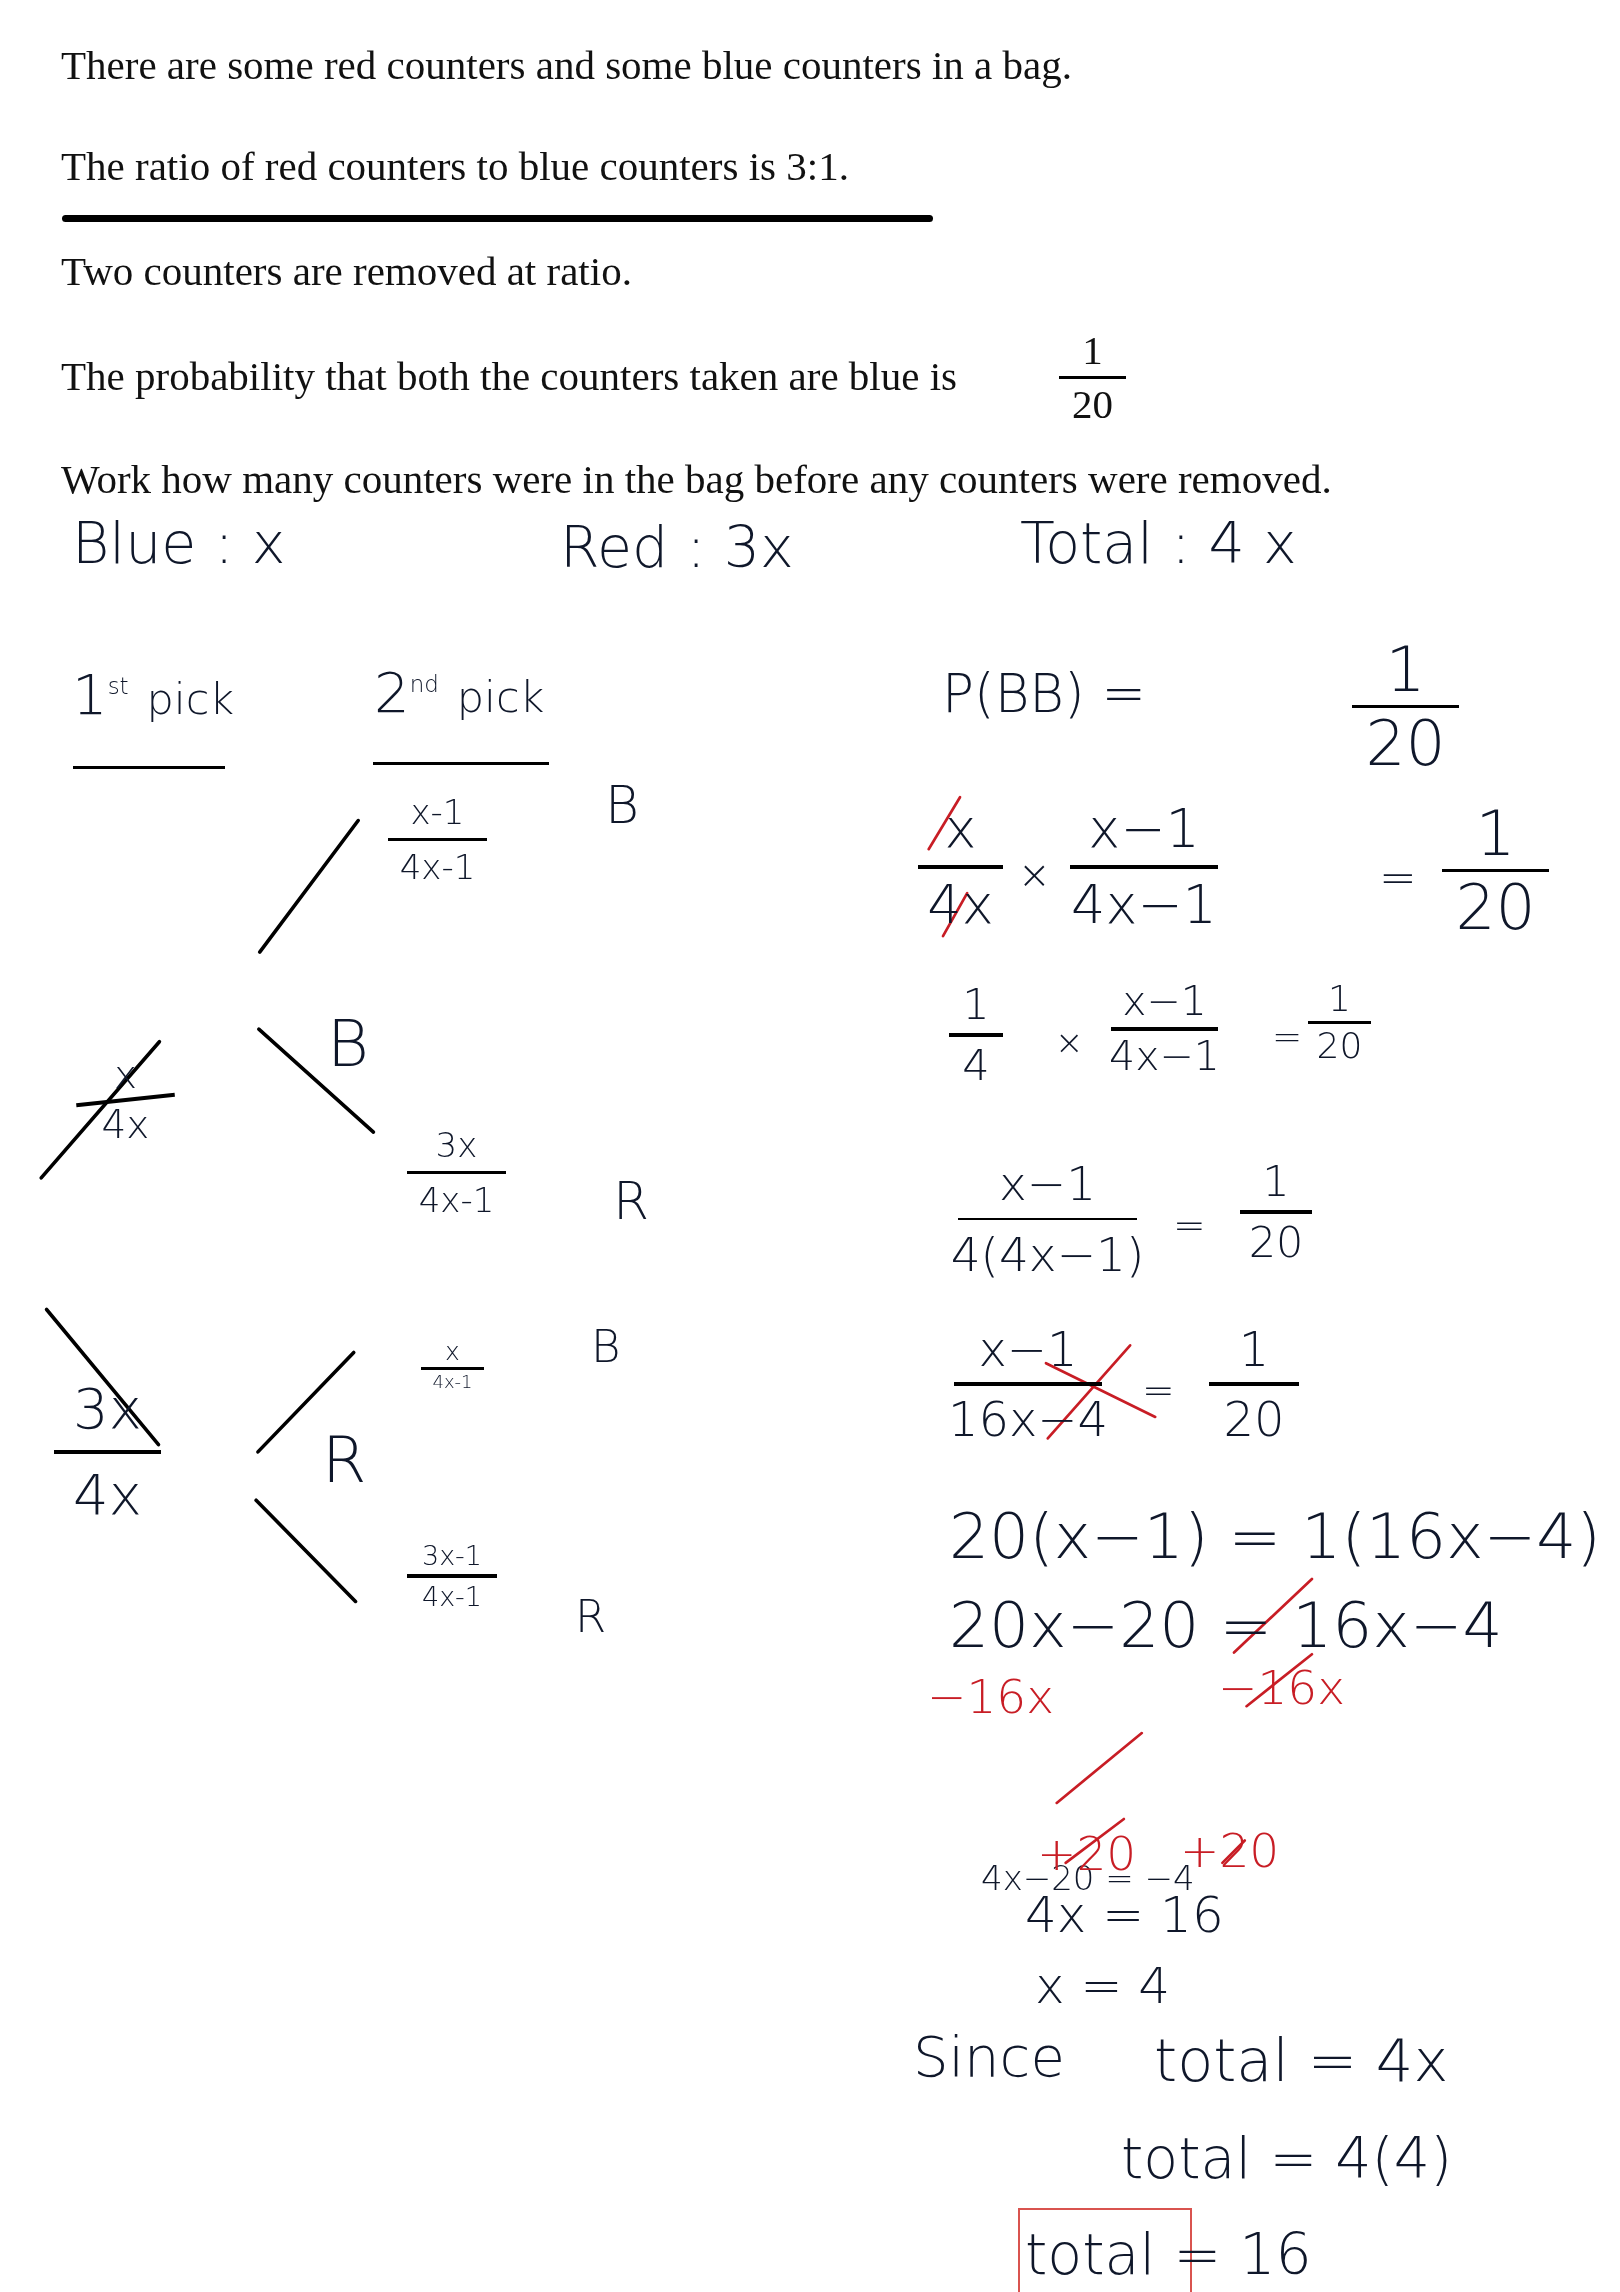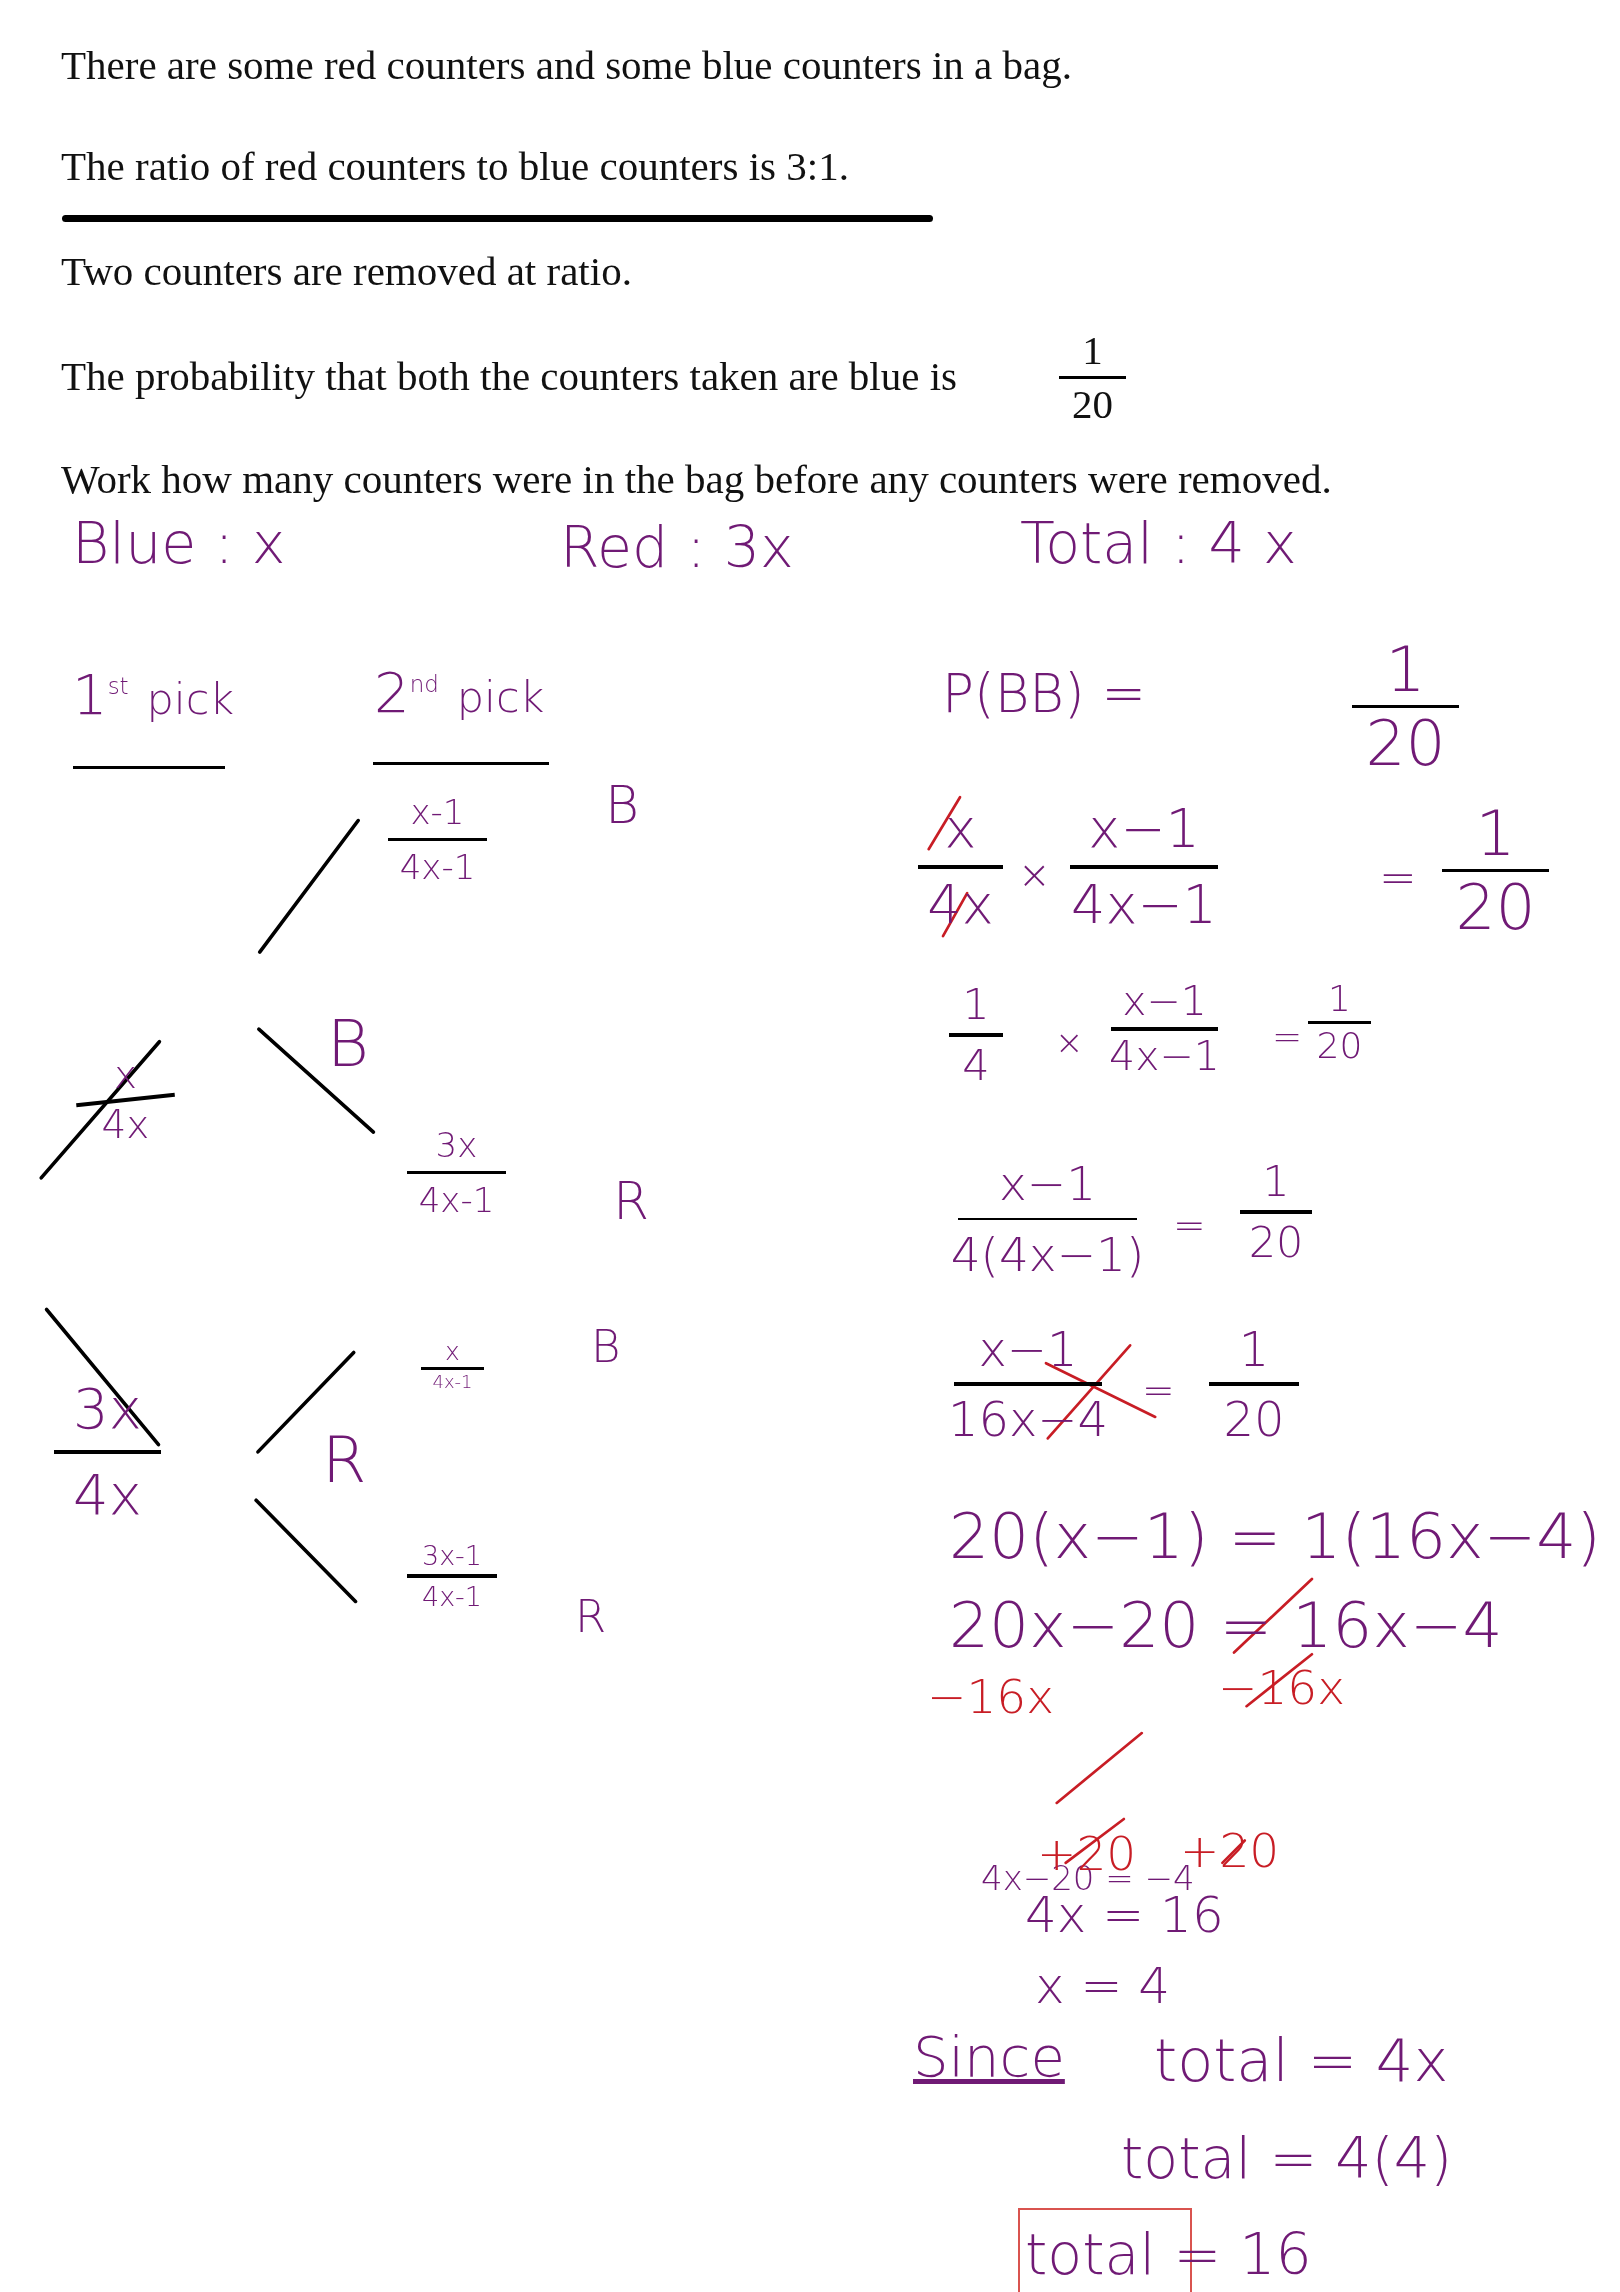--- a/index.html
+++ b/index.html
@@ -1,18 +1,18 @@
 <!DOCTYPE html>
 <html style="font-size:14.3px"><head>
 <meta charset="utf-8">
 <style>
   html, body { margin:0; padding:0; background:#ffffff; }
   body { width:1620px; height:2293px; position:relative; overflow:hidden; }
   .serif { font-family: "Liberation Serif", "DejaVu Serif", serif; color:#111; position:absolute; font-size:41px; line-height:1; white-space:nowrap; }
-  .hand { font-family: "DejaVu Sans", sans-serif; color:#701a75; position:absolute; line-height:1; white-space:nowrap; font-weight:300; }
+  .hand { font-family: "DejaVu Sans", sans-serif; color:#0f172a; position:absolute; line-height:1; white-space:nowrap; font-weight:300; }
   .red { color:#c81d25; }
   .rule { position:absolute; background:#000; }
   .frac { position:absolute; display:flex; flex-direction:column; align-items:center; line-height:1; }
   .frac .bar { background:#000; width:100%; }
   svg.lines { position:absolute; left:0; top:0; }
   .answer-box { position:absolute; border:2.7px solid #d9534f; }
 </style>
 </head>
 <body>
 
@@ -176,18 +176,18 @@
 <div class="hand" style="left:949px;top:1505px;font-size:63px;">20(x−1) = 1(16x−4)</div>
 <div class="hand" style="left:949px;top:1594px;font-size:63px;">20x−20 = 16x−4</div>
 <div class="hand red" style="left:927px;top:1673px;font-size:47px;">−16x</div>
 <div class="hand red" style="left:1218px;top:1664px;font-size:47px;">−16x</div>
 <div class="hand" style="left:981px;top:1861px;font-size:34px;">4x−20 = −4</div>
 <div class="hand red" style="left:1037px;top:1830px;font-size:47px;">+20</div>
 <div class="hand red" style="left:1180px;top:1827px;font-size:47px;">+20</div>
 <div class="hand" style="left:1025px;top:1890px;font-size:50px;">4x = 16</div>
 <div class="hand" style="left:1035px;top:1961px;font-size:50px;">x = 4</div>
 
-<div class="hand" style="left:913px;top:2029px;font-size:56px;text-decoration:underline;">Since</div>
+<div class="hand" style="left:913px;top:2029px;font-size:56px;">Since</div>
 <div class="hand" style="left:1124px;top:2031px;font-size:59px;margin-left:30px;">total = 4x</div>
 <div class="hand" style="left:1121px;top:2130px;font-size:57px;">total = 4(4)</div>
 <div class="answer-box" style="left:1018px;top:2208px;width:170px;height:85px;"></div>
 <div class="hand" style="left:1025px;top:2226px;font-size:57px;">total = 16</div>
 
 
 </body></html>

